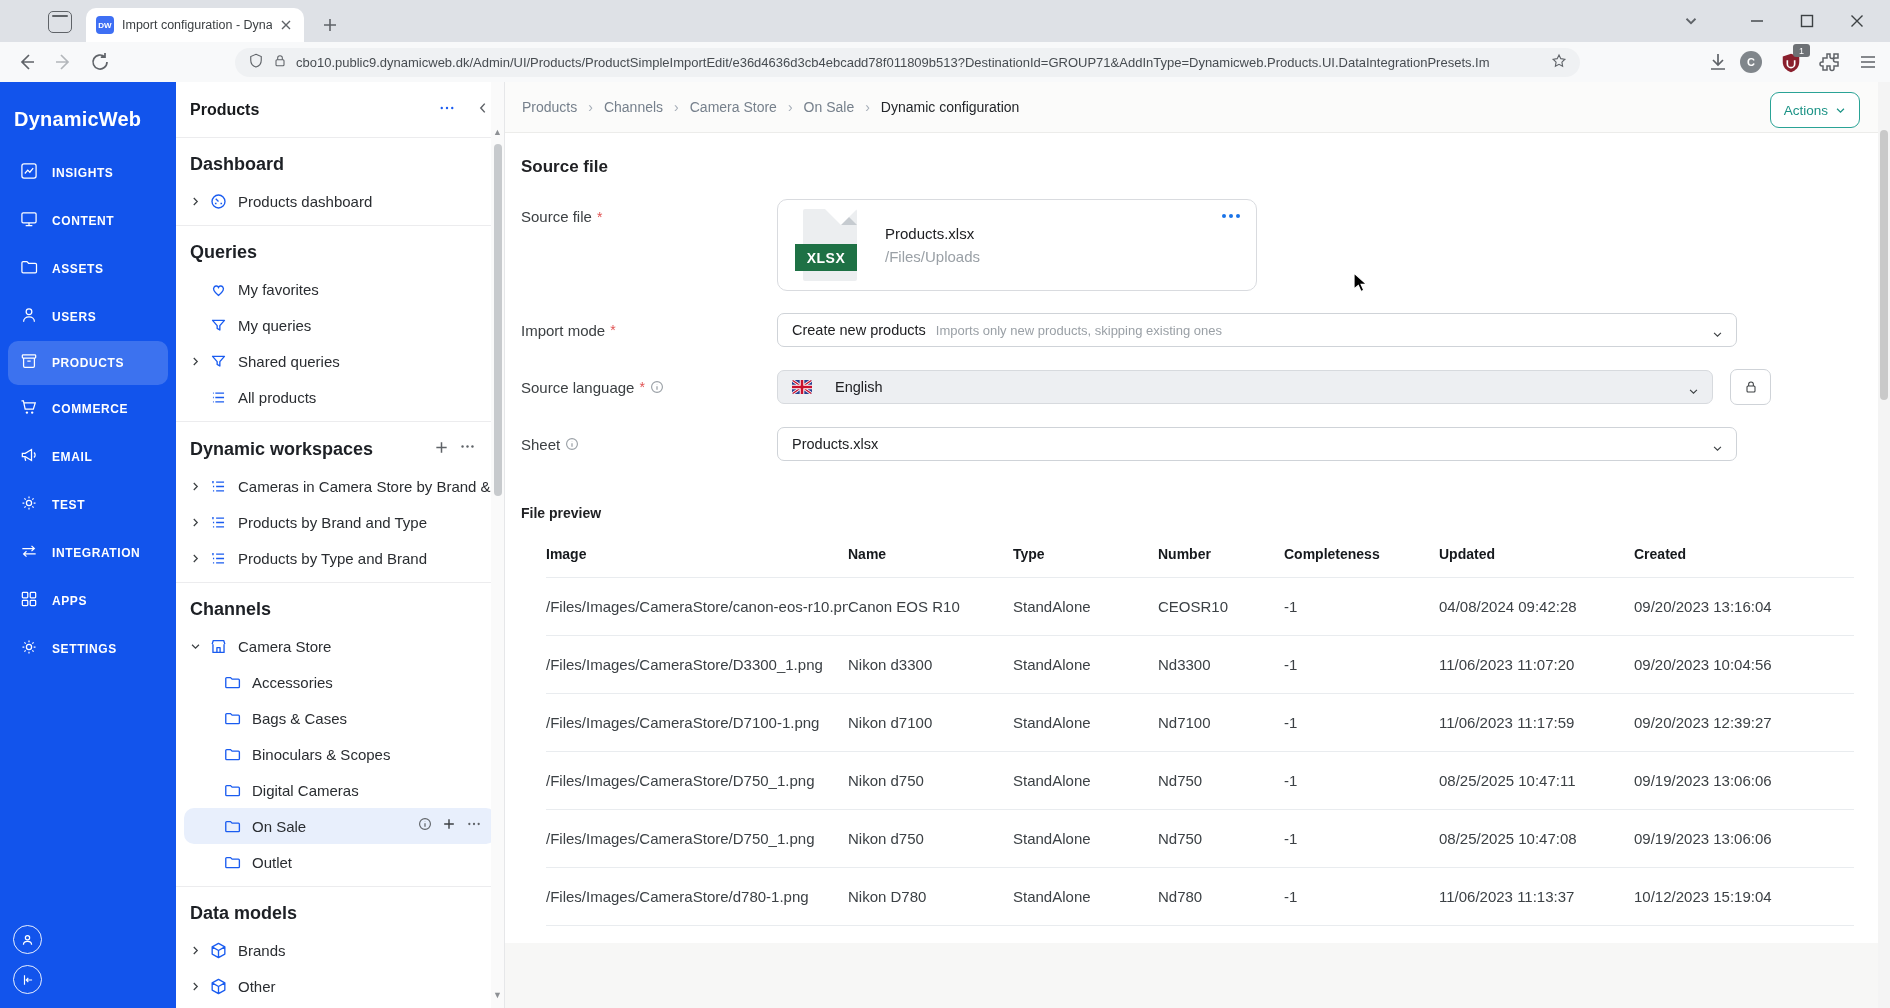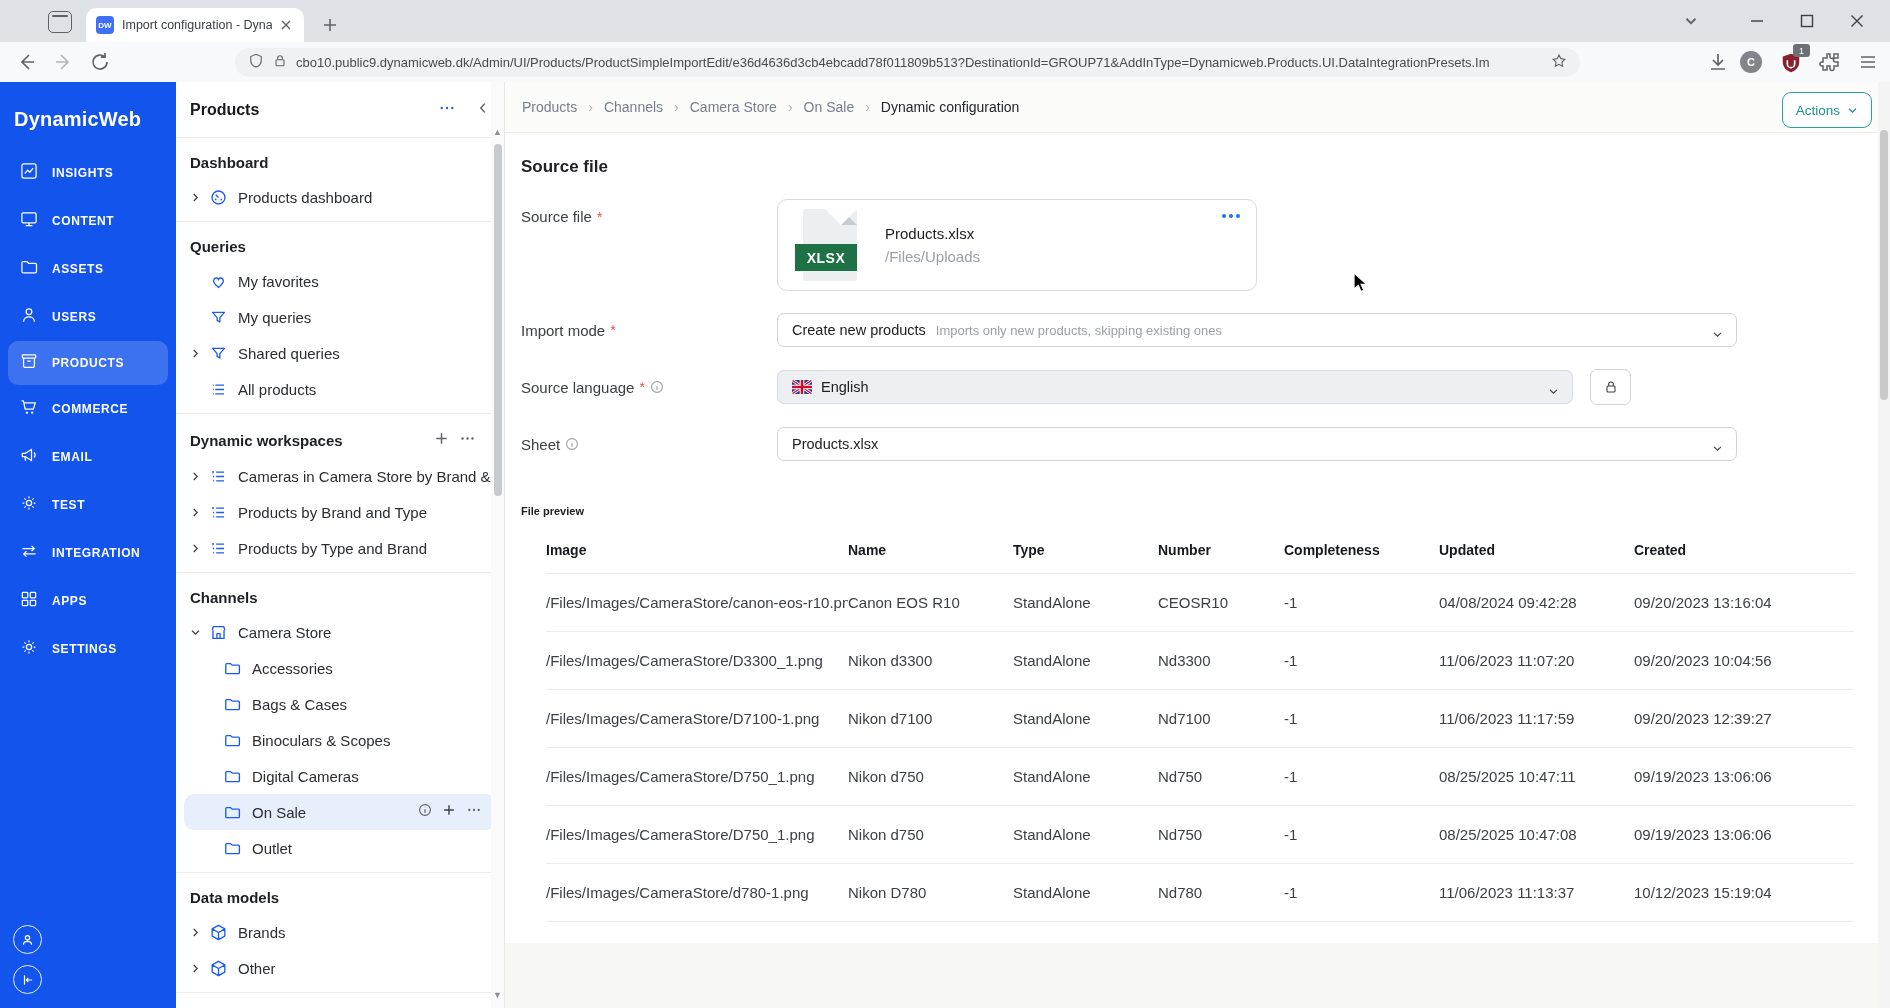--- a/index.html
+++ b/index.html
@@ -44,40 +44,40 @@
   .bn-item svg{flex:0 0 auto;}
   .bn-bottom{position:absolute;left:13px;bottom:14px;display:flex;flex-direction:column;gap:11px;}
   .bn-circle{width:27px;height:27px;border-radius:50%;border:1.6px solid rgba(255,255,255,.9);display:flex;align-items:center;justify-content:center;}
 
   
   .panel{width:328px;background:#fff;border-right:1px solid #e6e7e9;position:relative;flex:0 0 auto;overflow:hidden;}
   .panel-head{height:56px;border-bottom:1px solid #ececee;display:flex;align-items:center;padding:0 14px;box-sizing:border-box;}
   .panel-title{font-size:16px;font-weight:bold;color:#17191c;flex:1;}
   .p-section{border-bottom:1px solid #ececee;padding:10px 0 6px 0;}
   .p-section:last-child{border-bottom:none;}
-  .p-heading{font-size:15px;font-weight:bold;color:#1d2025;padding:6px 14px 8px 14px;display:flex;align-items:center;}
+  .p-heading{font-size:18px;font-weight:bold;color:#1d2025;padding:6px 14px 8px 14px;display:flex;align-items:center;}
   .p-heading .spacer{flex:1;}
   .p-item{height:36px;display:flex;align-items:center;padding-left:14px;box-sizing:border-box;position:relative;}
   .p-item .chev{width:18px;display:flex;align-items:center;flex:0 0 auto;}
   .p-ico{width:20px;display:flex;align-items:center;justify-content:center;margin-right:10px;flex:0 0 auto;}
   .p-label{font-size:15px;color:#2a2d31;white-space:nowrap;overflow:hidden;flex:1;}
   .p-item.lvl1{padding-left:46px;}
   .p-item.selected{background:#e8effc;border-radius:10px;margin:0 8px;padding-left:38px;}
   .row-actions{display:flex;align-items:center;gap:10px;padding-right:14px;}
   .scrollbar{position:absolute;top:0;bottom:0;right:0;width:13px;background:#fafafa;}
   .scroll-thumb{position:absolute;right:2px;width:8px;background:#c7cacd;border-radius:4px;}
   .scroll-arrow{position:absolute;right:2px;width:9px;height:9px;color:#8d9094;font-size:9px;line-height:9px;text-align:center;}
 
   
   .main{flex:1;position:relative;background:#fff;min-width:0;}
   .crumbbar{height:50px;background:#fbfbfa;border-bottom:1px solid #ececea;display:flex;align-items:center;padding-left:17px;position:relative;}
   .crumb{font-size:14px;color:#76808c;margin-right:11px;}
   .crumb.current{color:#23262a;}
   .crumb-sep{font-size:14px;color:#a6aeb8;margin-right:11px;}
-  .actions-btn{position:absolute;right:18px;top:10px;height:18px;padding:17px 13px;border:1px solid #2aa396;border-radius:9px;
+  .actions-btn{position:absolute;right:30px;top:10px;height:18px;padding:17px 13px;border:1px solid #2aa396;border-radius:9px;
     background:#fff;color:#1c9386;font-size:13.5px;display:flex;align-items:center;gap:7px;}
   .content{padding:0 0 0 16px;position:relative;}
   .sec-heading{font-size:17px;font-weight:bold;color:#202124;margin:24px 0 0 0;}
   .form-row{display:flex;margin-top:22px;}
   .form-row .flabel{width:256px;flex:0 0 auto;font-size:15px;color:#3c4043;display:flex;align-items:center;gap:5px;}
   .req{color:#e05252;font-size:14px;}
   .info-ico{display:inline-flex;}
   .file-tile{width:480px;height:92px;border:1px solid #d9dbdf;border-radius:10px;position:relative;display:flex;align-items:center;
     padding-left:13px;box-sizing:border-box;background:#fff;}
   .thumb{width:78px;height:78px;position:relative;flex:0 0 auto;}
@@ -90,28 +90,28 @@
   .tile-texts{margin-left:16px;}
   .tile-name{font-size:15px;color:#202124;}
   .tile-path{font-size:15px;color:#9aa0a6;margin-top:6px;}
   .tile-menu{position:absolute;top:14px;right:16px;display:flex;gap:3px;}
   .tile-menu i{width:4px;height:4px;border-radius:50%;background:#1a73e8;}
   .sel{width:960px;height:34px;border:1px solid #cfd3d8;border-radius:7px;background:#fff;display:flex;align-items:center;
     padding:0 14px;box-sizing:border-box;position:relative;}
   .sel .caret{position:absolute;right:13px;top:12px;}
   .sel-value{font-size:14.5px;color:#202124;white-space:nowrap;}
   .sel-hint{font-size:13px;color:#9aa0a6;margin-left:10px;white-space:nowrap;}
-  .sel.disabled{background:#edeff2;border-color:#d7dade;width:796px;}
+  .sel.disabled{background:#edeff2;border-color:#d7dade;width:936px;gap:14px;}
   .flag{width:20px;height:14px;margin-right:9px;flex:0 0 auto;border-radius:2px;overflow:hidden;position:relative;}
   .lockbtn{width:39px;height:34px;border:1px solid #cfd3d8;border-radius:7px;background:#fff;margin-left:17px;
     display:flex;align-items:center;justify-content:center;flex:0 0 auto;}
   .lang-wrap{display:flex;align-items:center;}
 
   
-  .fp-heading{font-size:11px;font-weight:bold;color:#202124;margin:44px 0 10px 0;}
+  .fp-heading{font-size:14px;font-weight:bold;color:#202124;margin:44px 0 10px 0;}
   table.preview{border-collapse:collapse;margin-left:25px;width:1308px;table-layout:fixed;}
   table.preview th{font-size:14px;font-weight:700;color:#16191d;text-align:left;height:46px;padding:0;}
   table.preview td{font-size:15px;color:#3c4145;height:57px;padding:0;border-top:1px solid #e9ecef;white-space:nowrap;overflow:hidden;}
   table.preview tr:last-child td{border-bottom:1px solid #e9ecef;}
   .bottom-strip{position:absolute;left:0;right:0;bottom:0;height:65px;background:#f7f7f6;}
 
   
   .page-scroll{position:absolute;top:82px;bottom:0;right:0;width:12px;background:#f4f4f4;}
   .page-scroll .thumb{position:absolute;top:48px;height:270px;right:2px;width:8px;background:#c9c9c9;border-radius:4px;}
 

